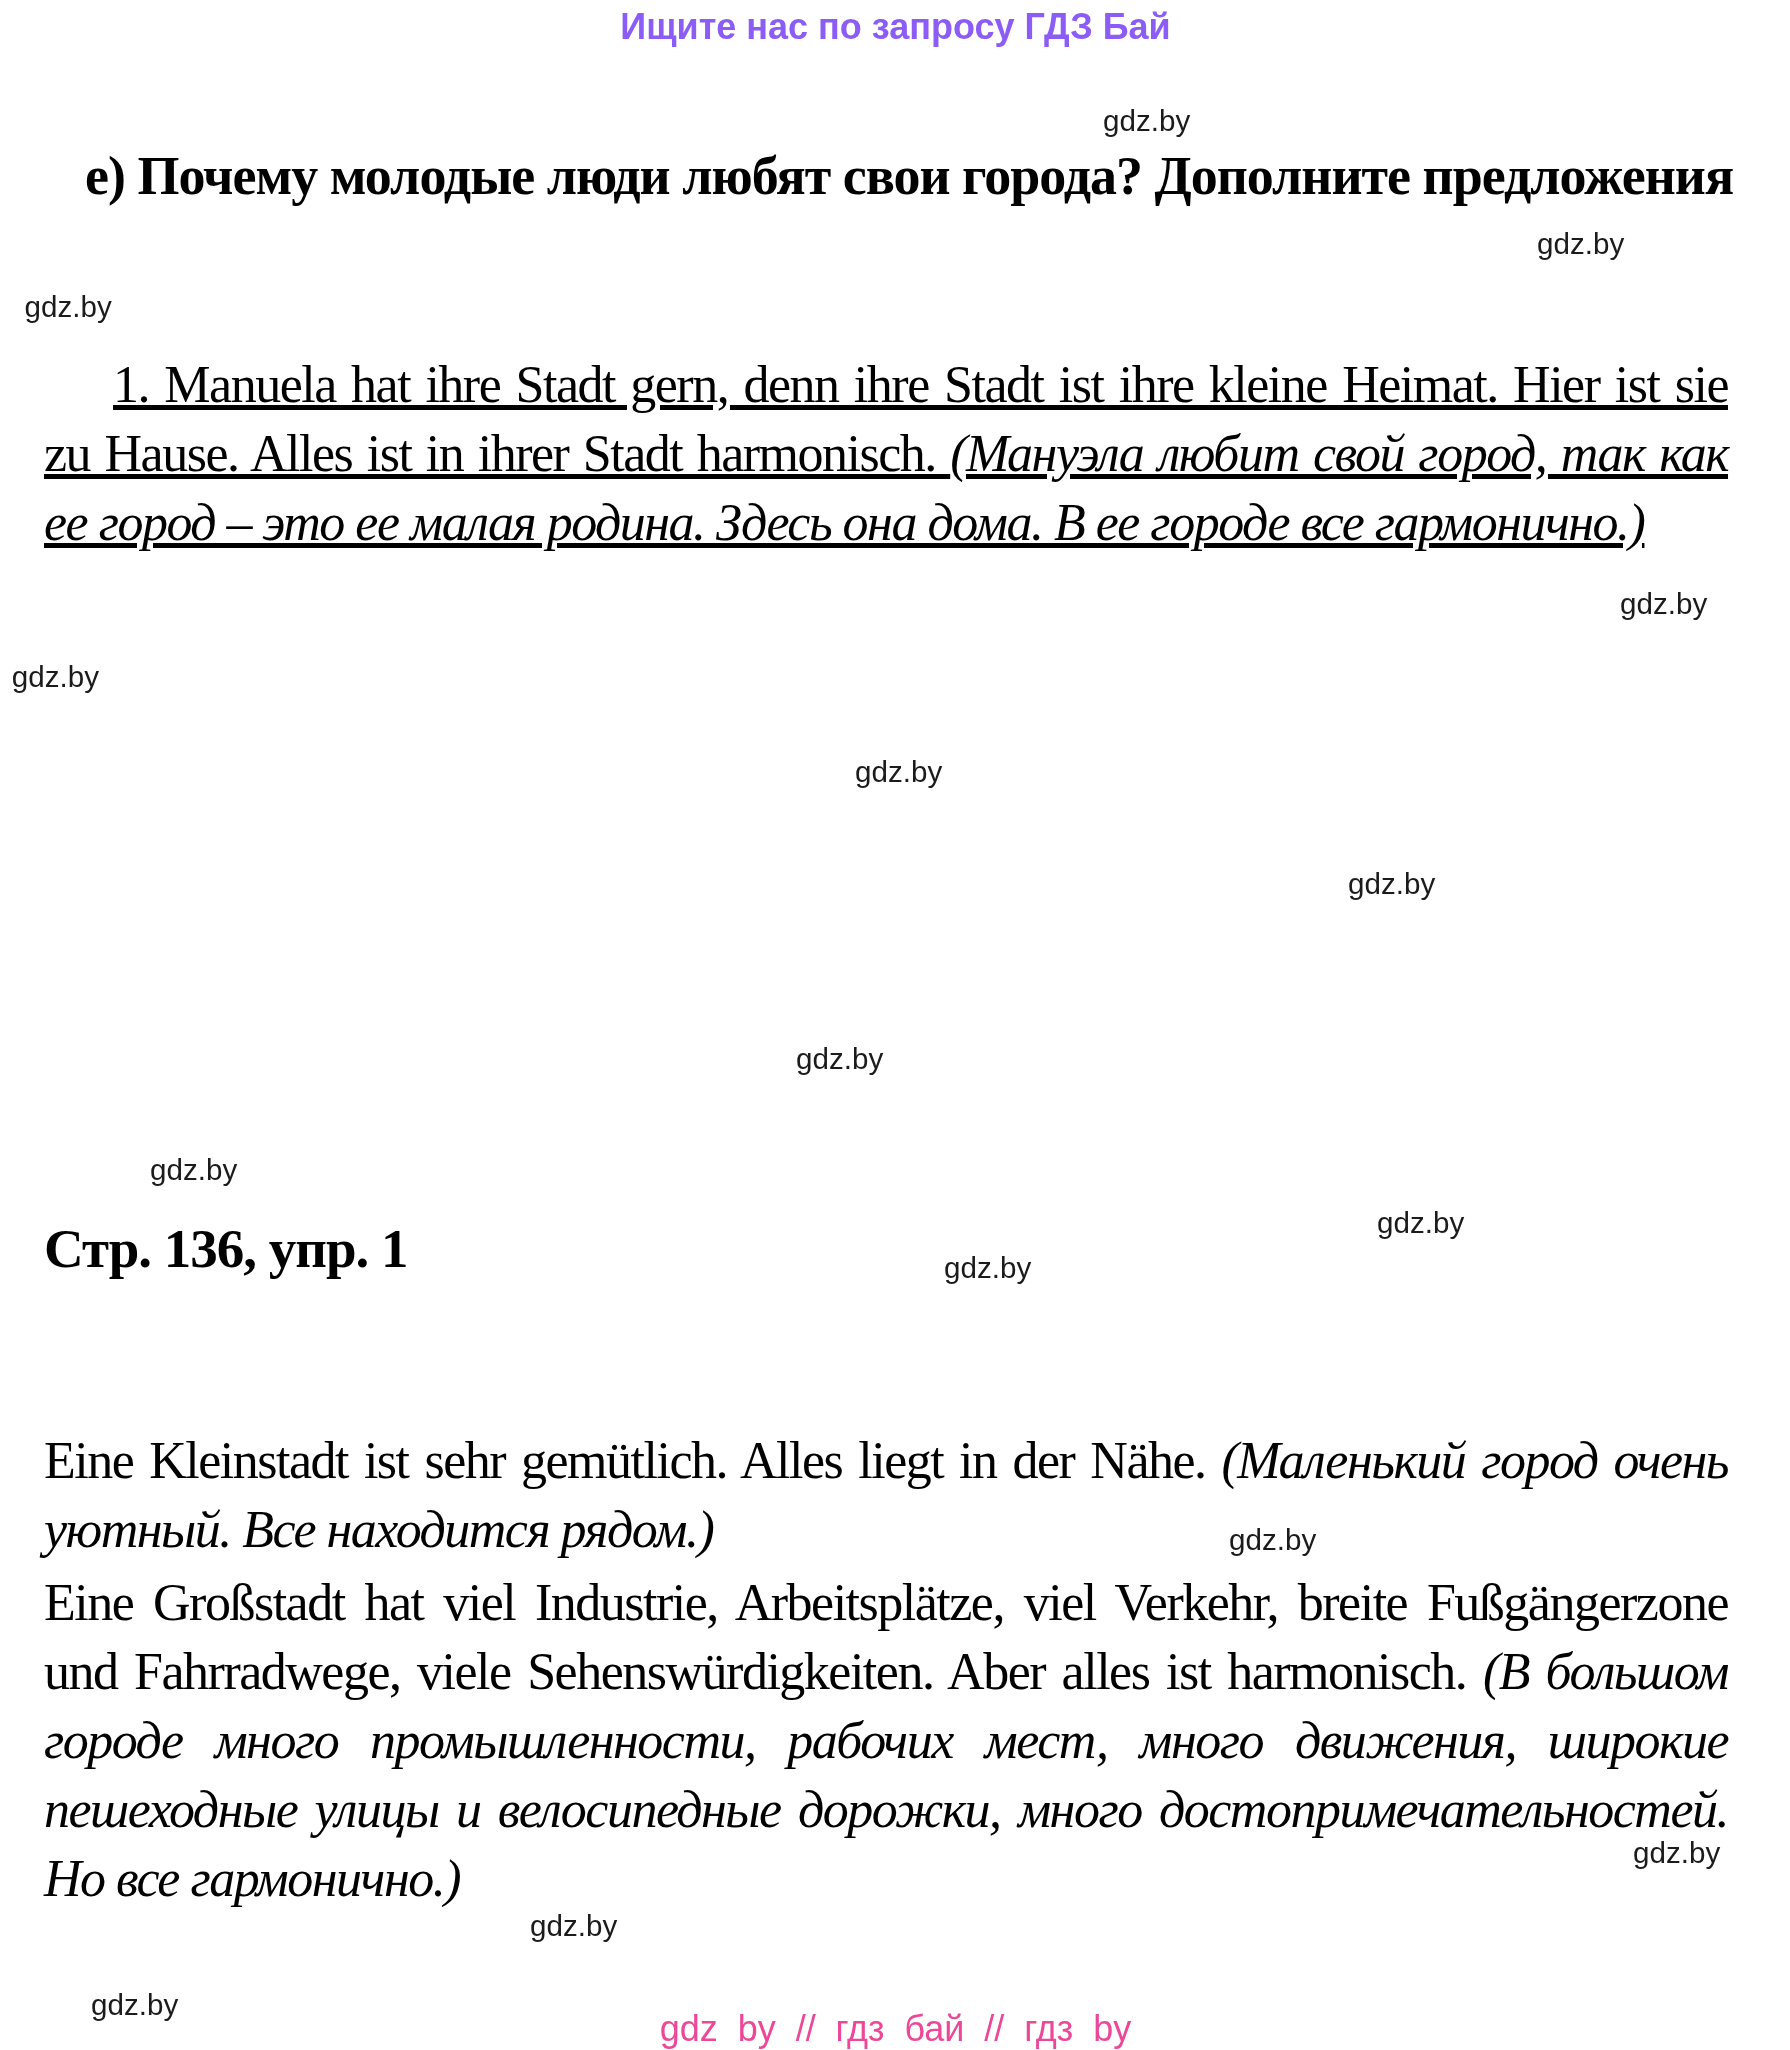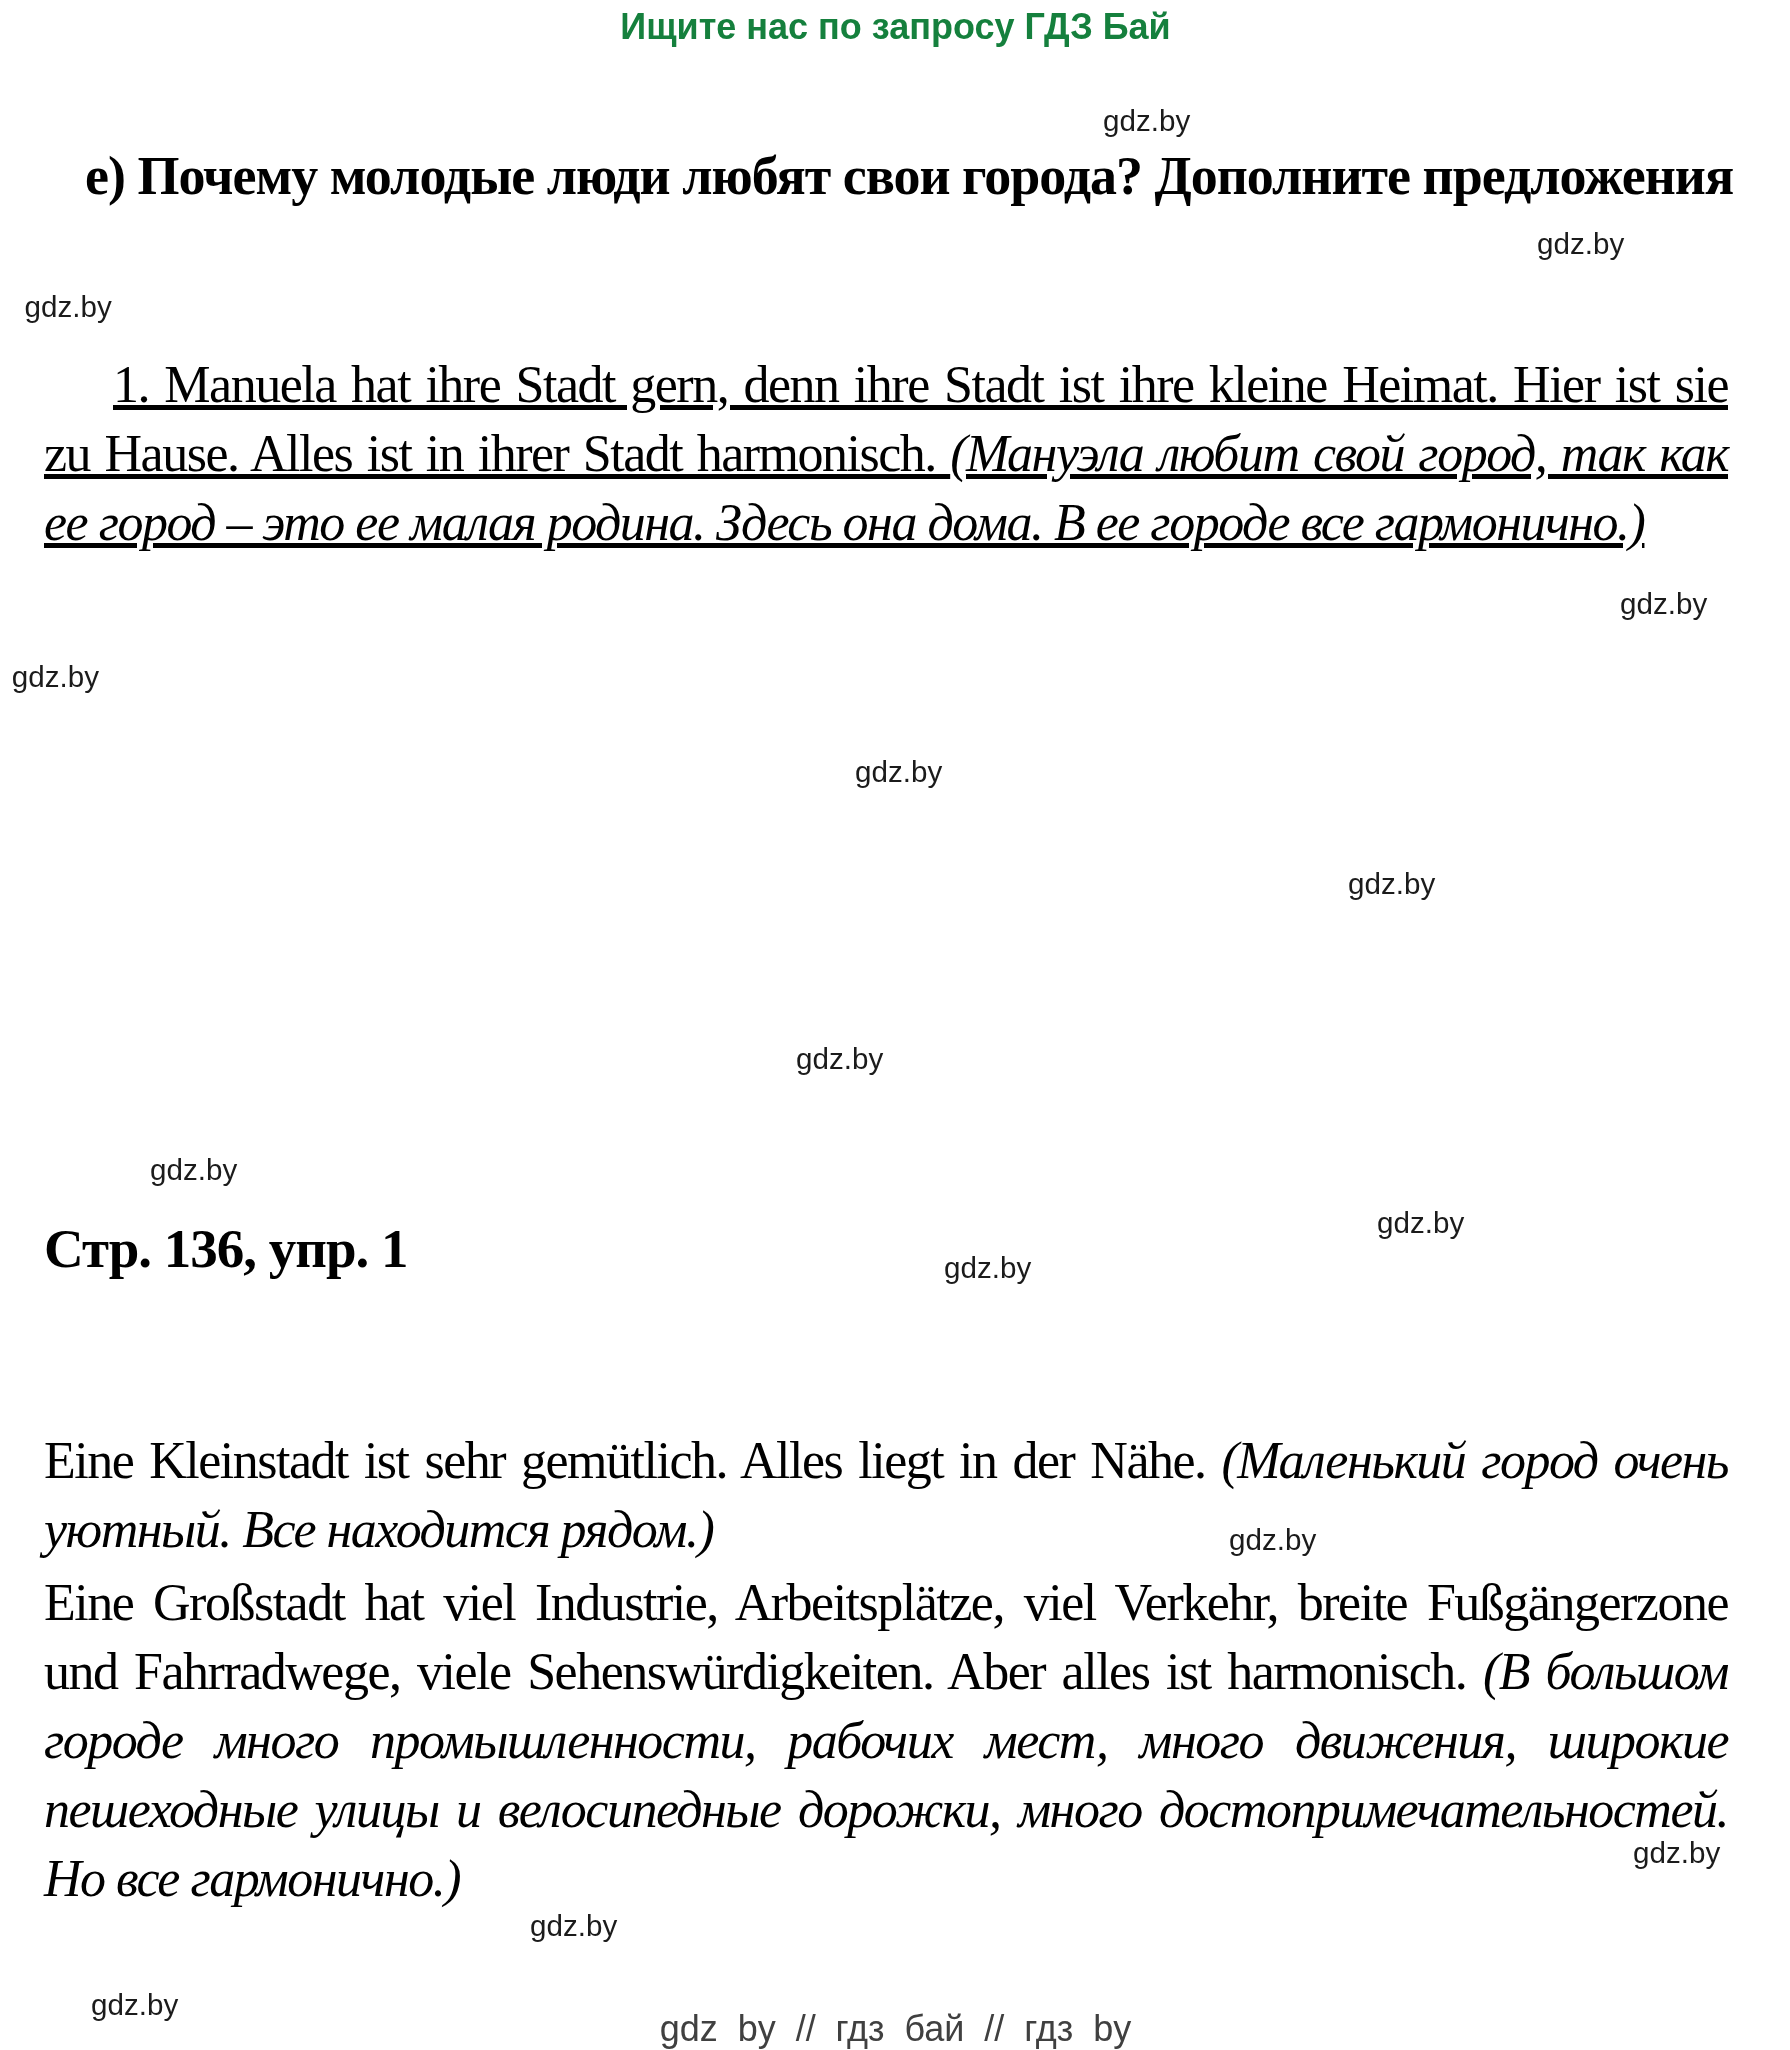--- a/index.html
+++ b/index.html
@@ -59,21 +59,21 @@
   #h1b{top:1217px;}
   #sub-f{top:1292px;}
   #pk{top:1426px;}
   #pg{top:1568px;}
 </style>
 </head>
 <body>
 
 <div class="page">
 
-  <div class="promo" style="color: #15803d;">Ищите нас по запросу ГДЗ Бай</div>
+  <div class="promo" style="color: #8b5cf6;">Ищите нас по запросу ГДЗ Бай</div>
 
 
   <div class="subhead" id="sub-e">e) Почему молодые люди любят свои города? Дополните предложения</div>
 
   <p class="body indent" id="p1">
     <span>1. Manuela hat ihre Stadt gern, denn ihre Stadt ist ihre kleine Heimat. Hier ist sie zu Hause. Alles ist in ihrer Stadt harmonisch. </span><i>(Мануэла любит свой город, так как ее город – это ее малая родина. Здесь она дома. В ее городе все гармонично.)</i>
   </p>
 
 
 
@@ -83,21 +83,21 @@
 
 
   <p class="body" id="pg">
     <span>Eine Großstadt hat viel Industrie, Arbeitsplätze, viel Verkehr, breite Fußgängerzone und Fahrradwege, viele Sehenswürdigkeiten. Aber alles ist harmonisch.  </span><i>(В большом городе много промышленности, рабочих мест, много движения, широкие пешеходные улицы и велосипедные дорожки, много достопримечательностей. Но все гармонично.)</i>
   </p>
 
   <p class="body" id="pk">
     <span>Eine Kleinstadt ist sehr gemütlich. Alles liegt in der Nähe. </span><i>(Маленький город очень уютный. Все находится рядом.)</i>
   </p>
 
-  <div class="footer" style="color: #404040;">gdz by // гдз бай // гдз by</div>
+  <div class="footer" style="color: #ec4899;">gdz by // гдз бай // гдз by</div>
 
 <span class="wm-abs" style="left: 1103px; top: 104px;">gdz.by</span>
     <span class="wm-abs" style="left: 1537px; top: 227px;">gdz.by</span>
     <span class="wm-abs" style="left: 24.6px; top: 290px;">gdz.by</span>
     <span class="wm-abs" style="left: 1620px; top: 587px;">gdz.by</span>
     <span class="wm-abs" style="left: 11.8px; top: 660px;">gdz.by</span>
     <span class="wm-abs" style="left: 855px; top: 755px;">gdz.by</span>
     <span class="wm-abs" style="left: 1348px; top: 867px;">gdz.by</span>
     <span class="wm-abs" style="left: 796px; top: 1042px;">gdz.by</span>
     <span class="wm-abs" style="left: 150px; top: 1153px;">gdz.by</span>

